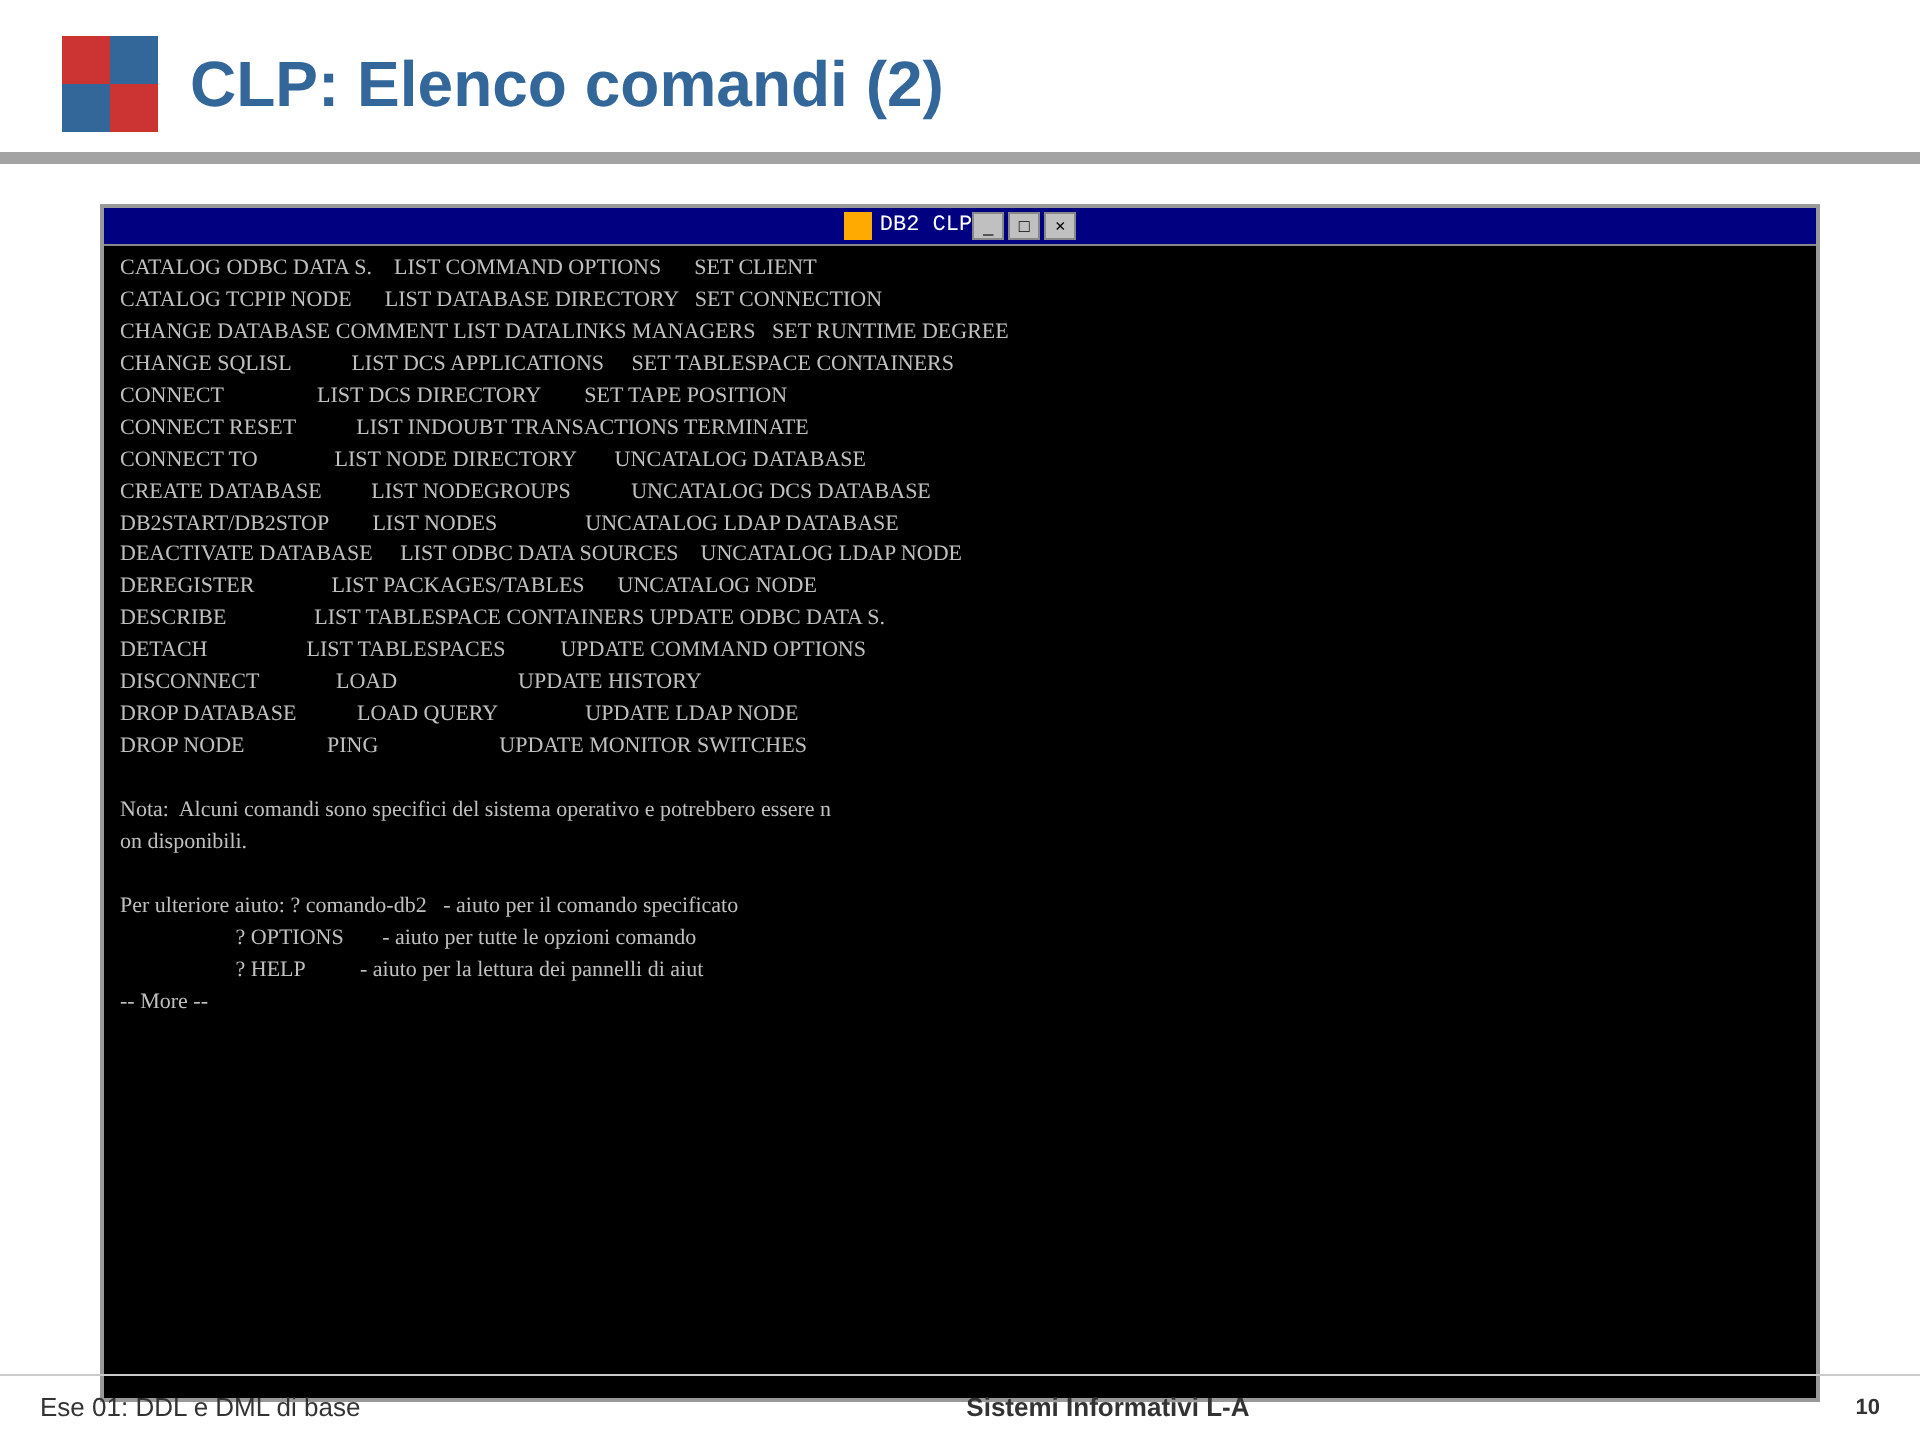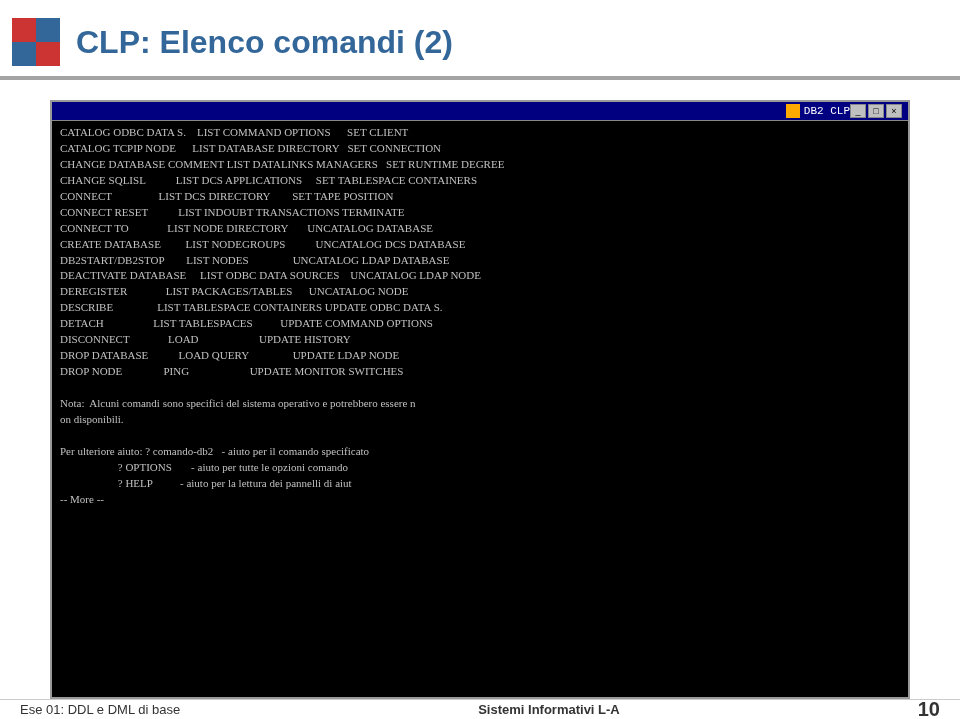--- a/index.html
+++ b/index.html
@@ -10,22 +10,22 @@
       background: #ffffff;
       font-family: Arial, sans-serif;
       position: relative;
       overflow: hidden;
     }
 
     
     .slide-header {
       display: flex;
       align-items: center;
-      padding: 18px 30px 10px 12px;
-      border-bottom: 4px solid #a3a3a3;
+      padding: 18px 30px 10px 31px;
+      border-bottom: 6px solid #a3a3a3;
       background: #ffffff;
     }
 
     .header-icon {
       width: 48px;
       height: 48px;
       margin-right: 16px;
       flex-shrink: 0;
     }
 
@@ -53,21 +53,21 @@
       display: flex;
       flex-direction: column;
     }
 
     .terminal-titlebar {
       background: #000080;
       border-bottom: 1px solid #888;
       padding: 2px 6px;
       display: flex;
       align-items: center;
-      justify-content: flex-end;
+      justify-content: center;
     }
 
     .terminal-title {
       color: #ffffff;
       font-size: 11px;
       font-family: 'Courier New', monospace;
       display: flex;
       align-items: center;
       gap: 4px;
     }
@@ -111,42 +111,42 @@
       line-height: 1.45;
       white-space: pre;
     }
 
     
     .slide-footer {
       position: absolute;
       bottom: 0;
       left: 0;
       right: 0;
-      height: 20px;
+      height: 32px;
       border-top: 1px solid #cccccc;
       display: flex;
       align-items: center;
       justify-content: space-between;
       padding: 0 20px;
       gap: 20px;
     }
 
     .footer-left {
       font-size: 13px;
       color: #333;
     }
 
     .footer-center {
       font-size: 13px;
       color: #333;
       font-weight: bold;
     }
 
     .footer-right {
-      font-size: 20px;
+      font-size: 11px;
       color: #333;
       font-weight: bold;
     }
   </style>
 </head>
 <body>
 
 <div class="slide-header">
   <svg class="header-icon" viewBox="0 0 48 48" xmlns="http://www.w3.org/2000/svg">
     <rect x="0" y="0" width="24" height="24" fill="#cc3333"></rect>

